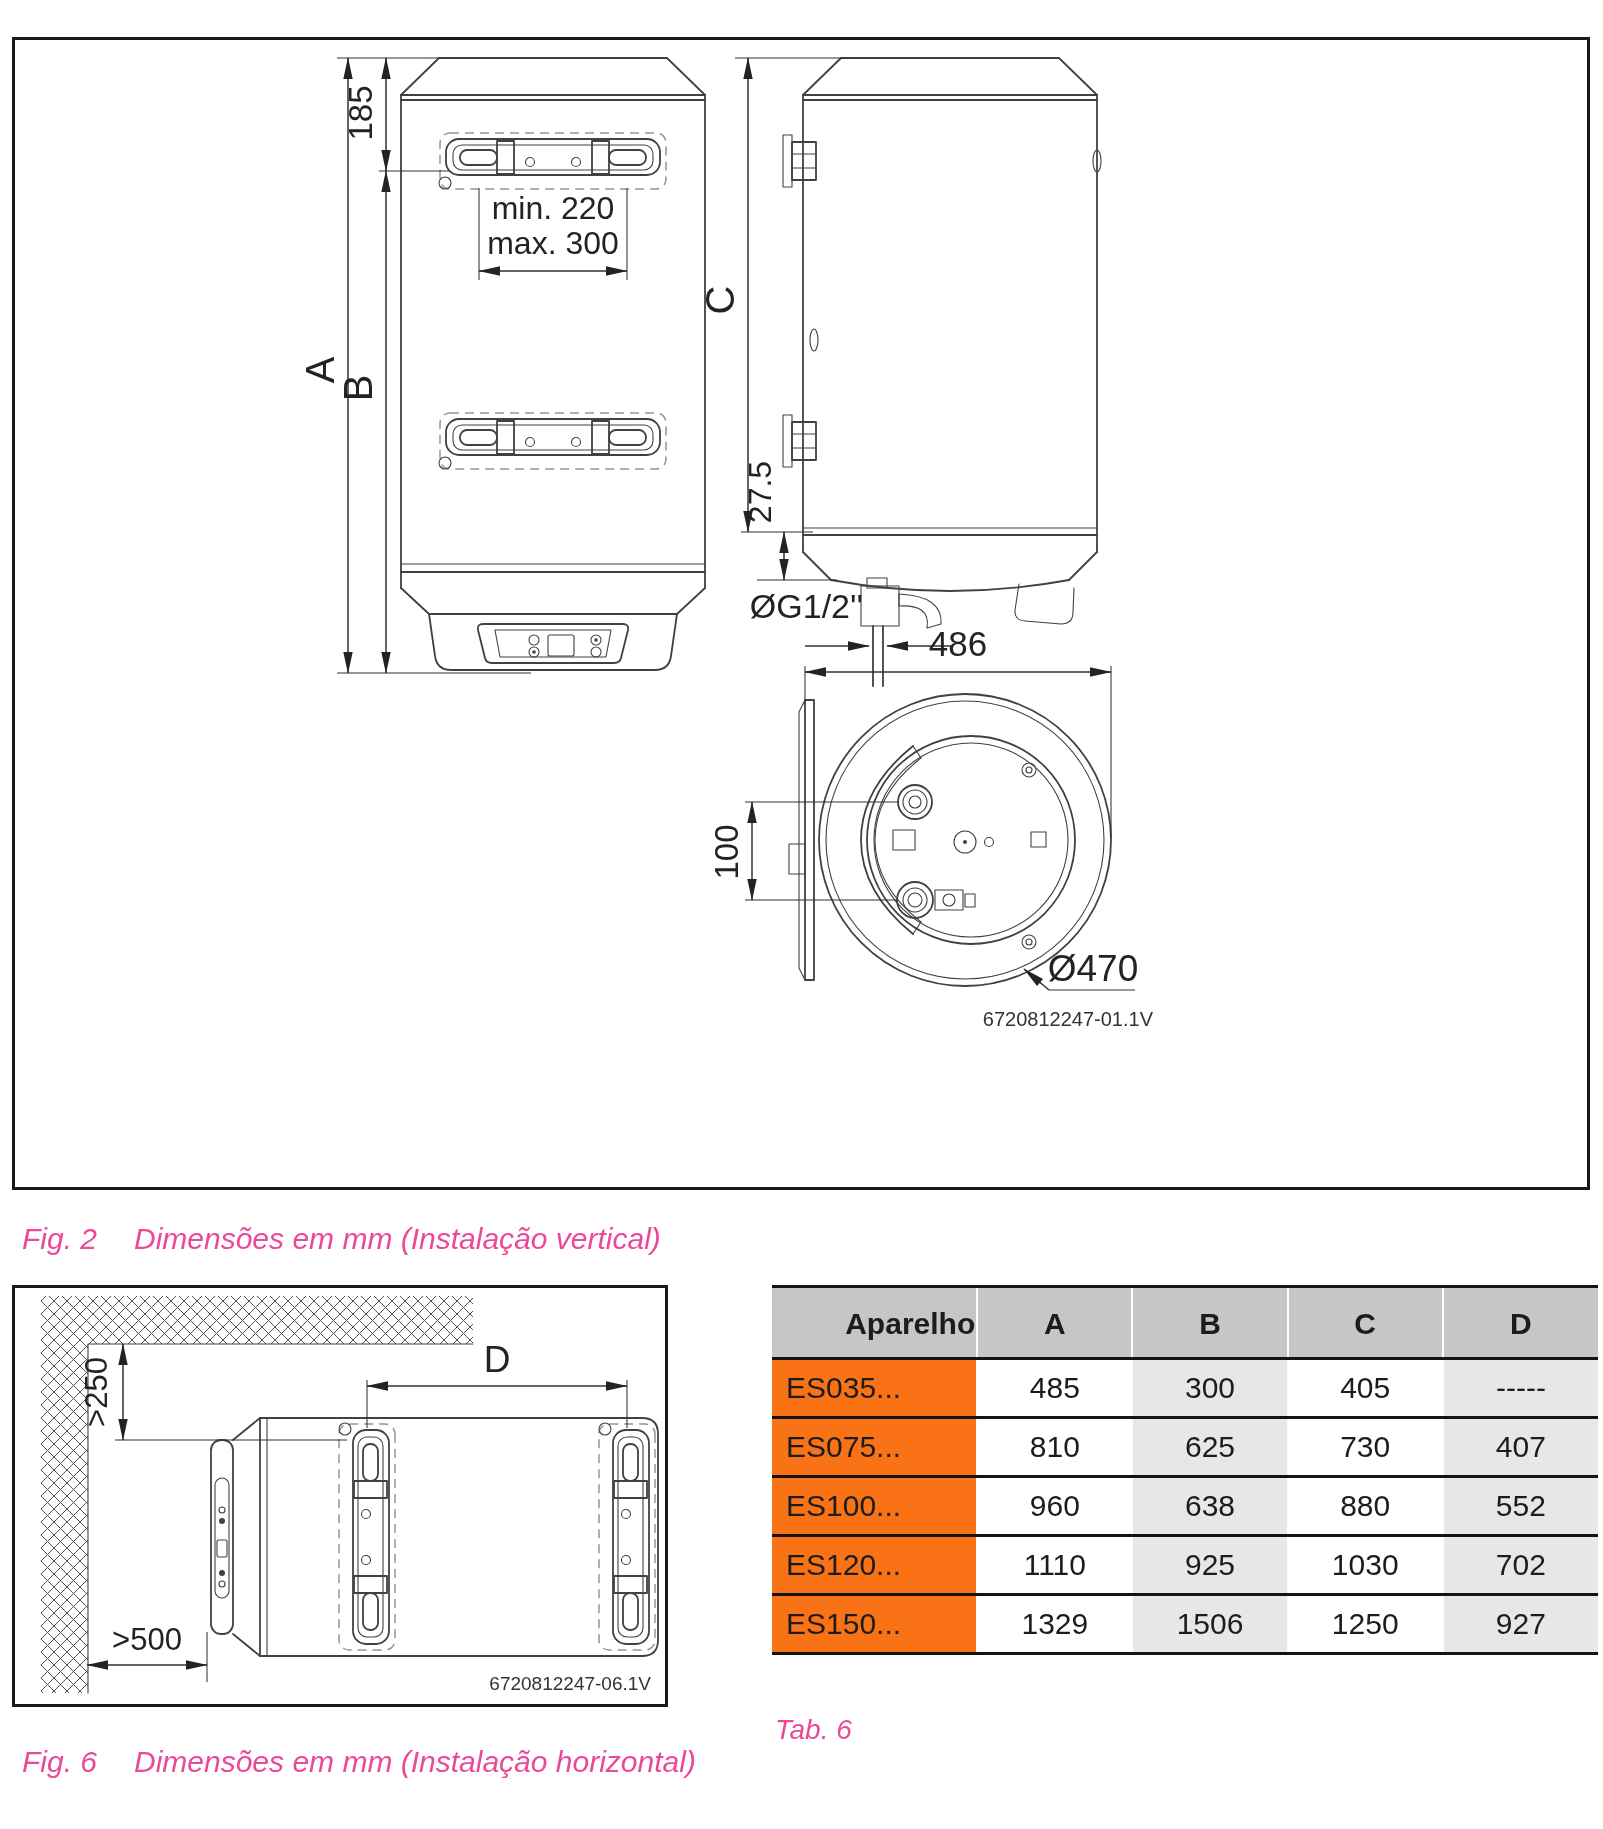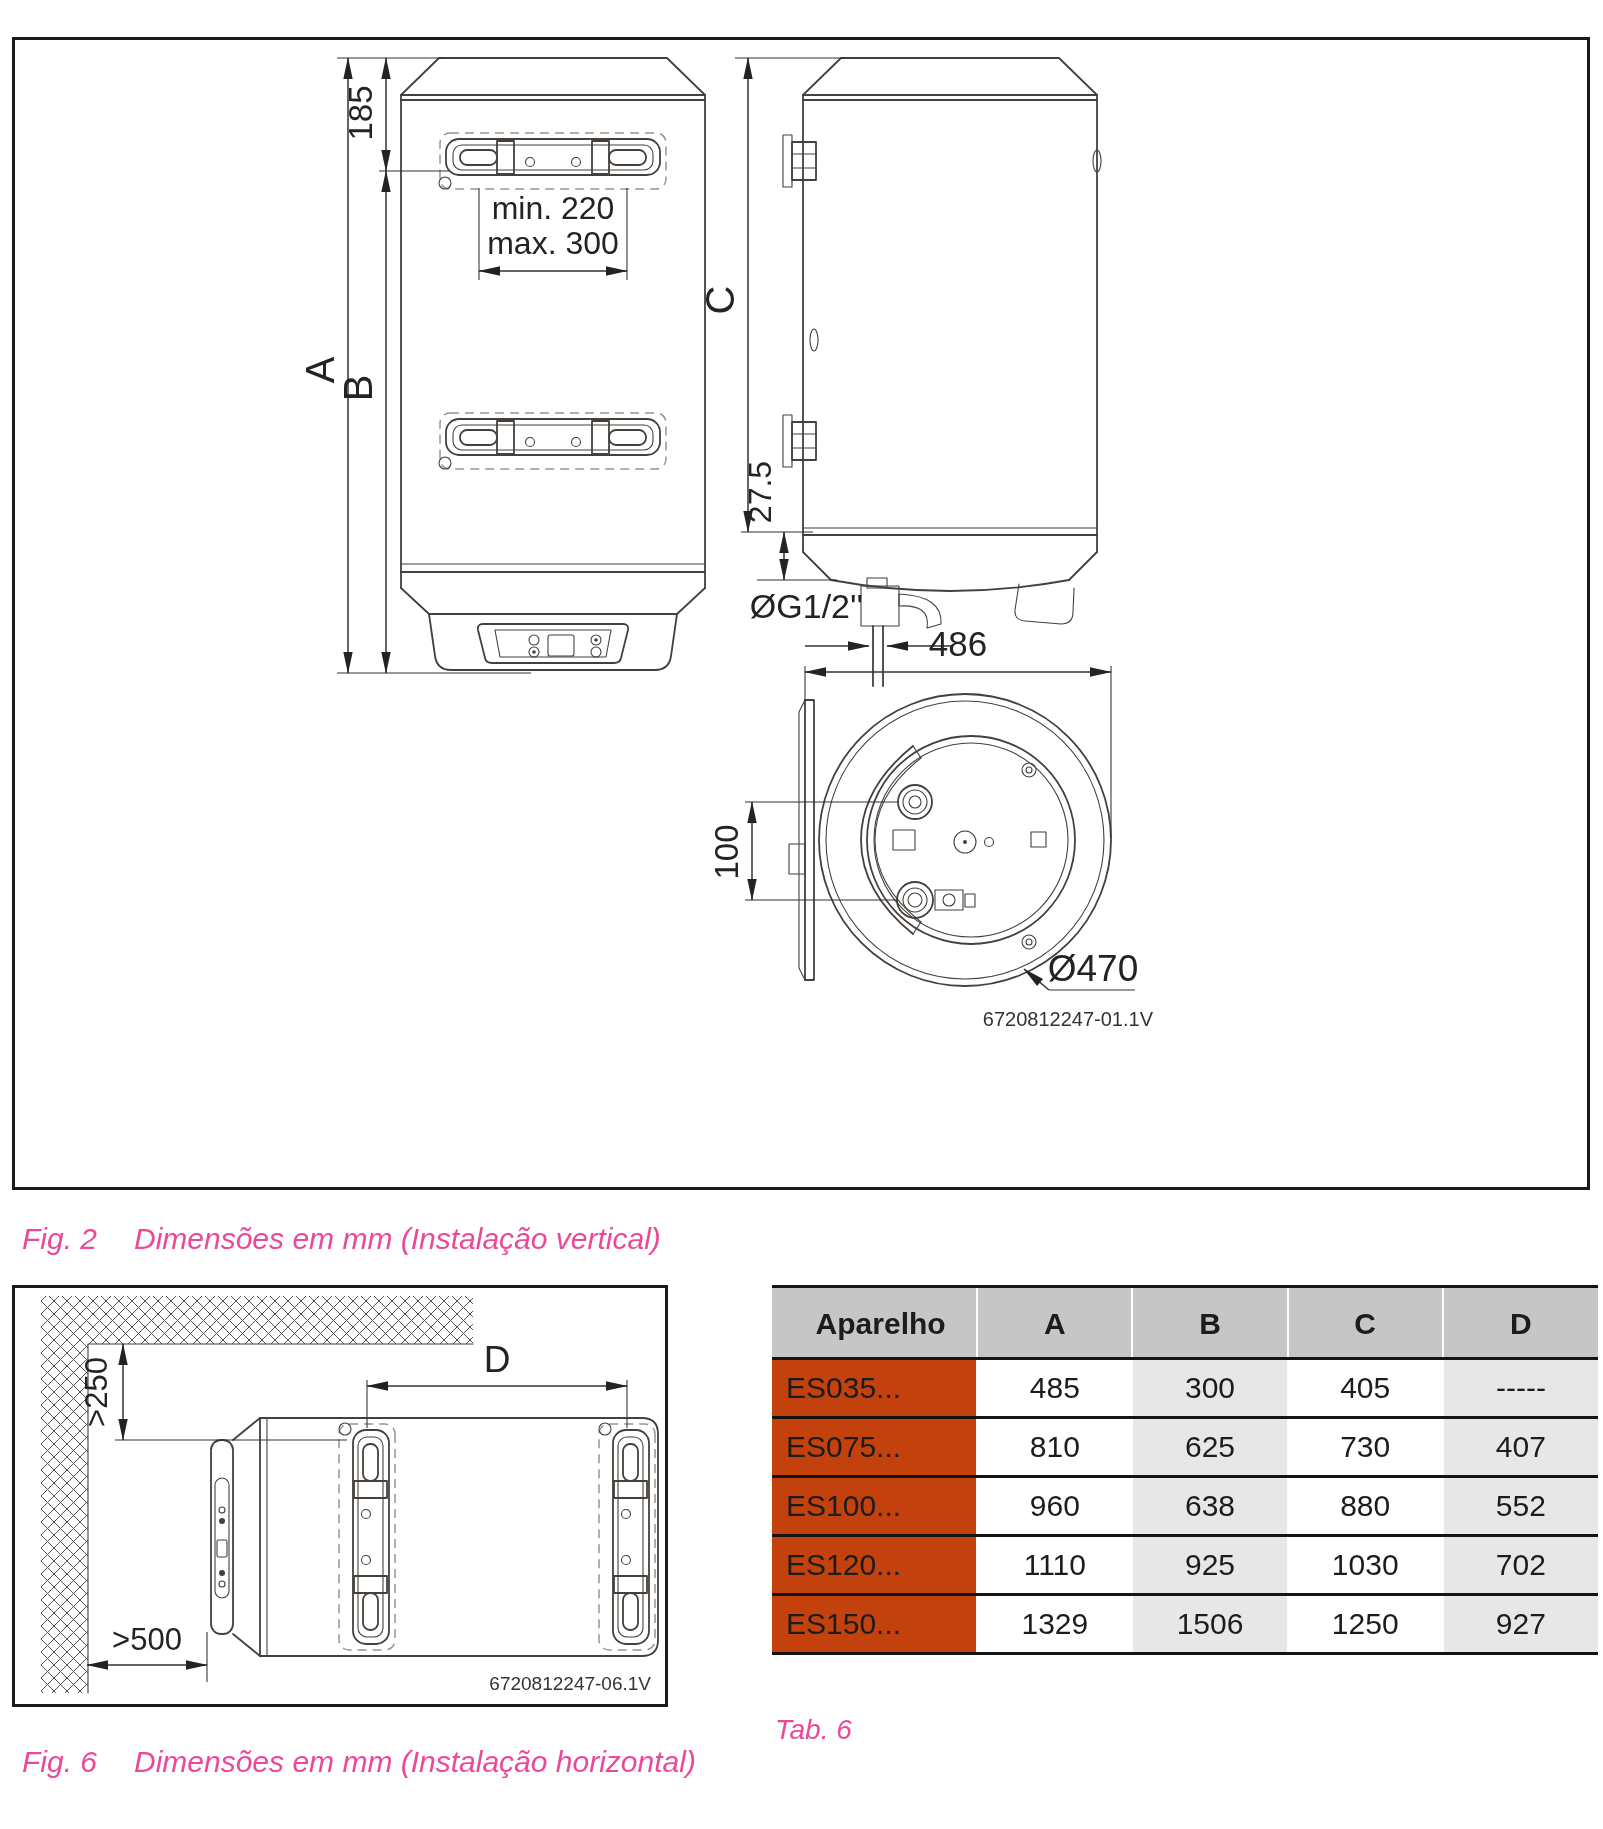--- a/index.html
+++ b/index.html
@@ -25,24 +25,24 @@
 
   .caption{position:absolute;font-style:italic;font-size:30px;color:#ec4899;display:flex;}
   .caption .cap-label{width:112px;flex:0 0 112px;}
   .tab-caption{position:absolute;font-style:italic;font-size:28px;color:#ec4899;}
 
   
   #dim-table{position:absolute;left:772px;top:1285px;width:826px;border-collapse:collapse;table-layout:fixed;
              border-top:3px solid #141414;border-bottom:3px solid #141414;
              font-family:"Liberation Sans",sans-serif;}
   #dim-table th{background:#c6c6c6;font-size:30px;font-weight:bold;height:64px;vertical-align:middle;padding-top:4px;}
-  #dim-table th:first-child{text-align:center;padding-left:14px;}
+  #dim-table th:first-child{text-align:right;padding-left:14px;}
   #dim-table th + th{border-left:2px solid #fdfdfd;}
   #dim-table td{font-size:30px;height:54px;vertical-align:middle;text-align:center;}
-  #dim-table td.c0{background:#c2410c;text-align:left;padding-left:14px;}
+  #dim-table td.c0{background:#f97316;text-align:left;padding-left:14px;}
   #dim-table td.c1,#dim-table td.c3{background:#ffffff;}
   #dim-table td.c2,#dim-table td.c4{background:#e7e7e7;}
   #dim-table td + td{border-left:2px solid #fdfdfd;}
   #dim-table thead th{border-bottom:3px solid #141414;}
   #dim-table tbody tr:not(:last-child) td{border-bottom:3px solid #141414;}
   #dim-table col.w0{width:205px;} #dim-table col.wn{width:155px;}
 </style>
 </head>
 <body>
 

